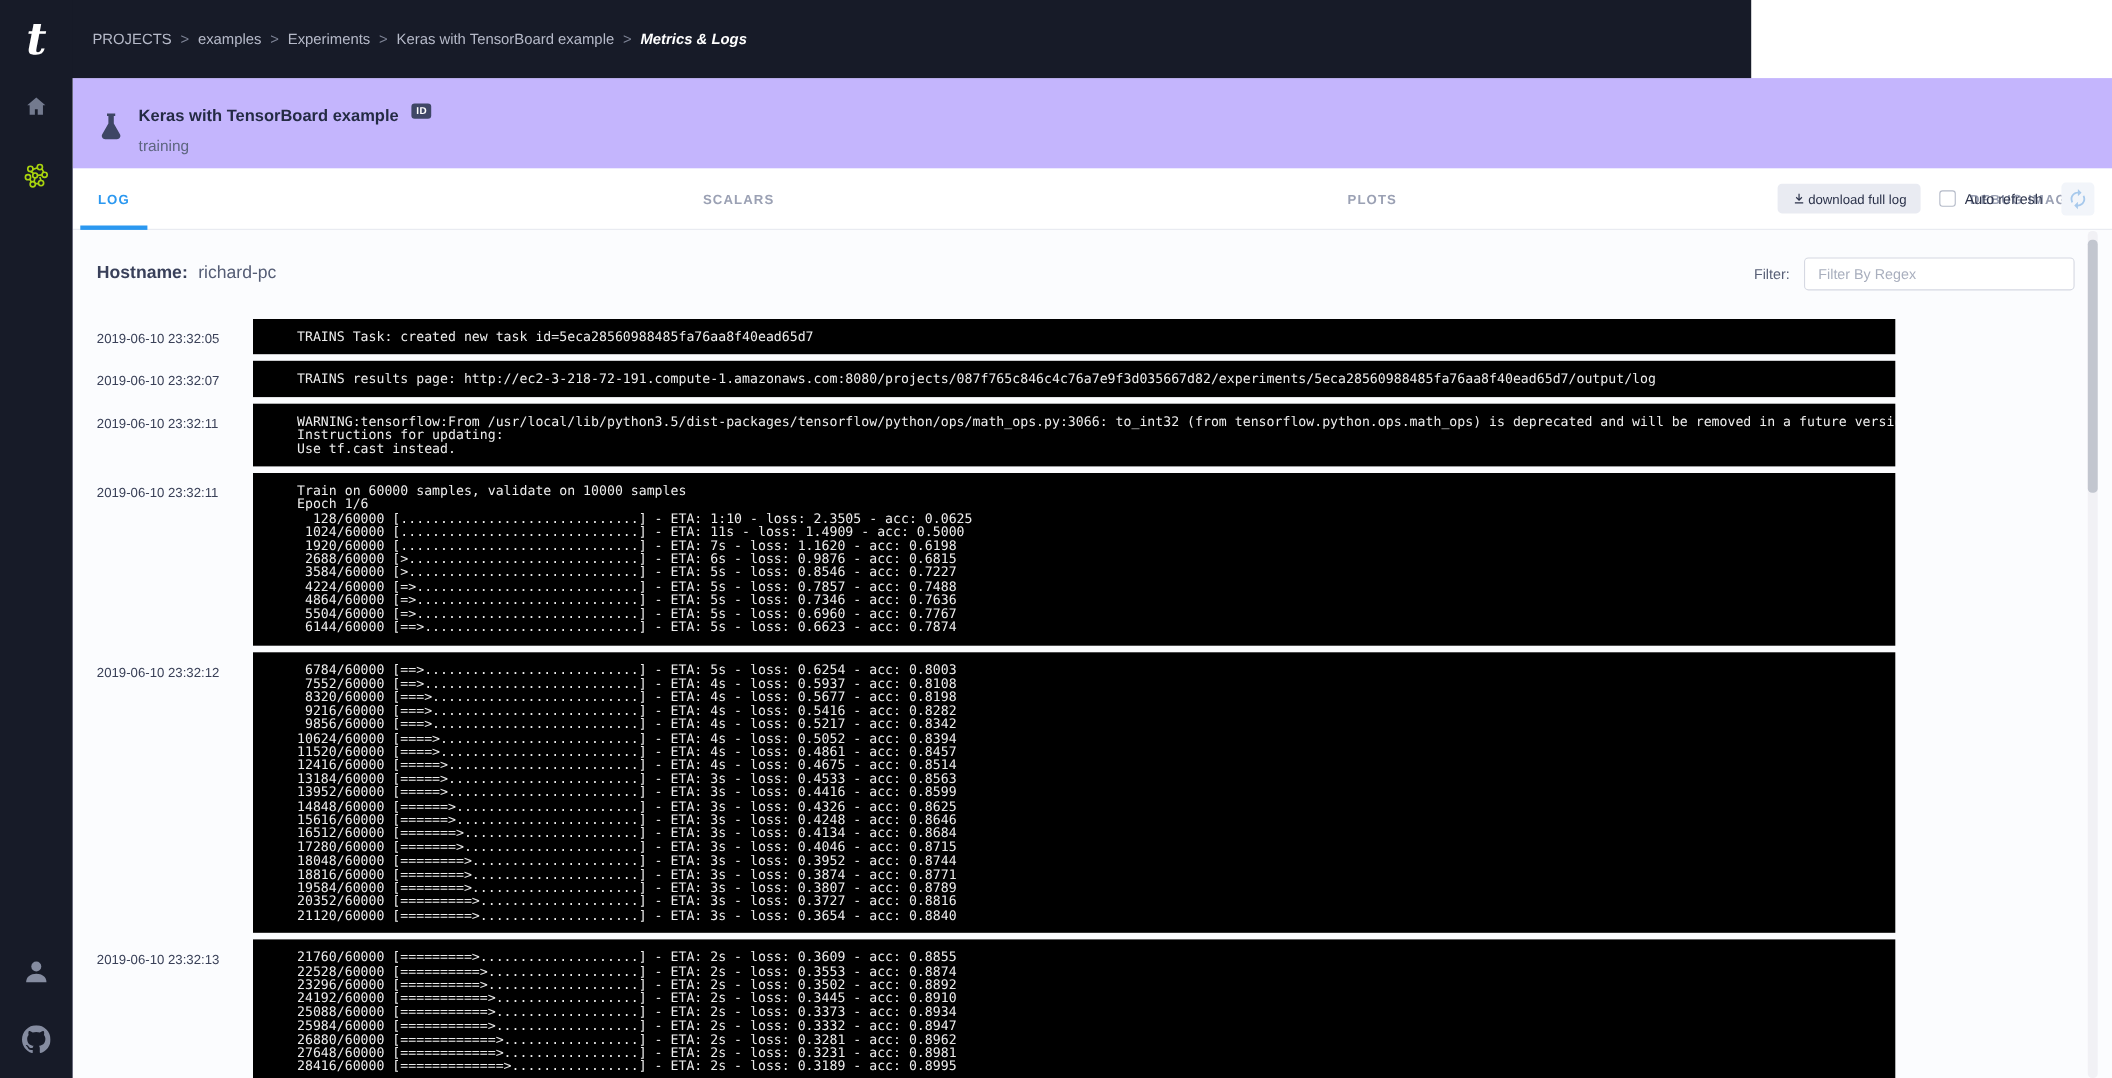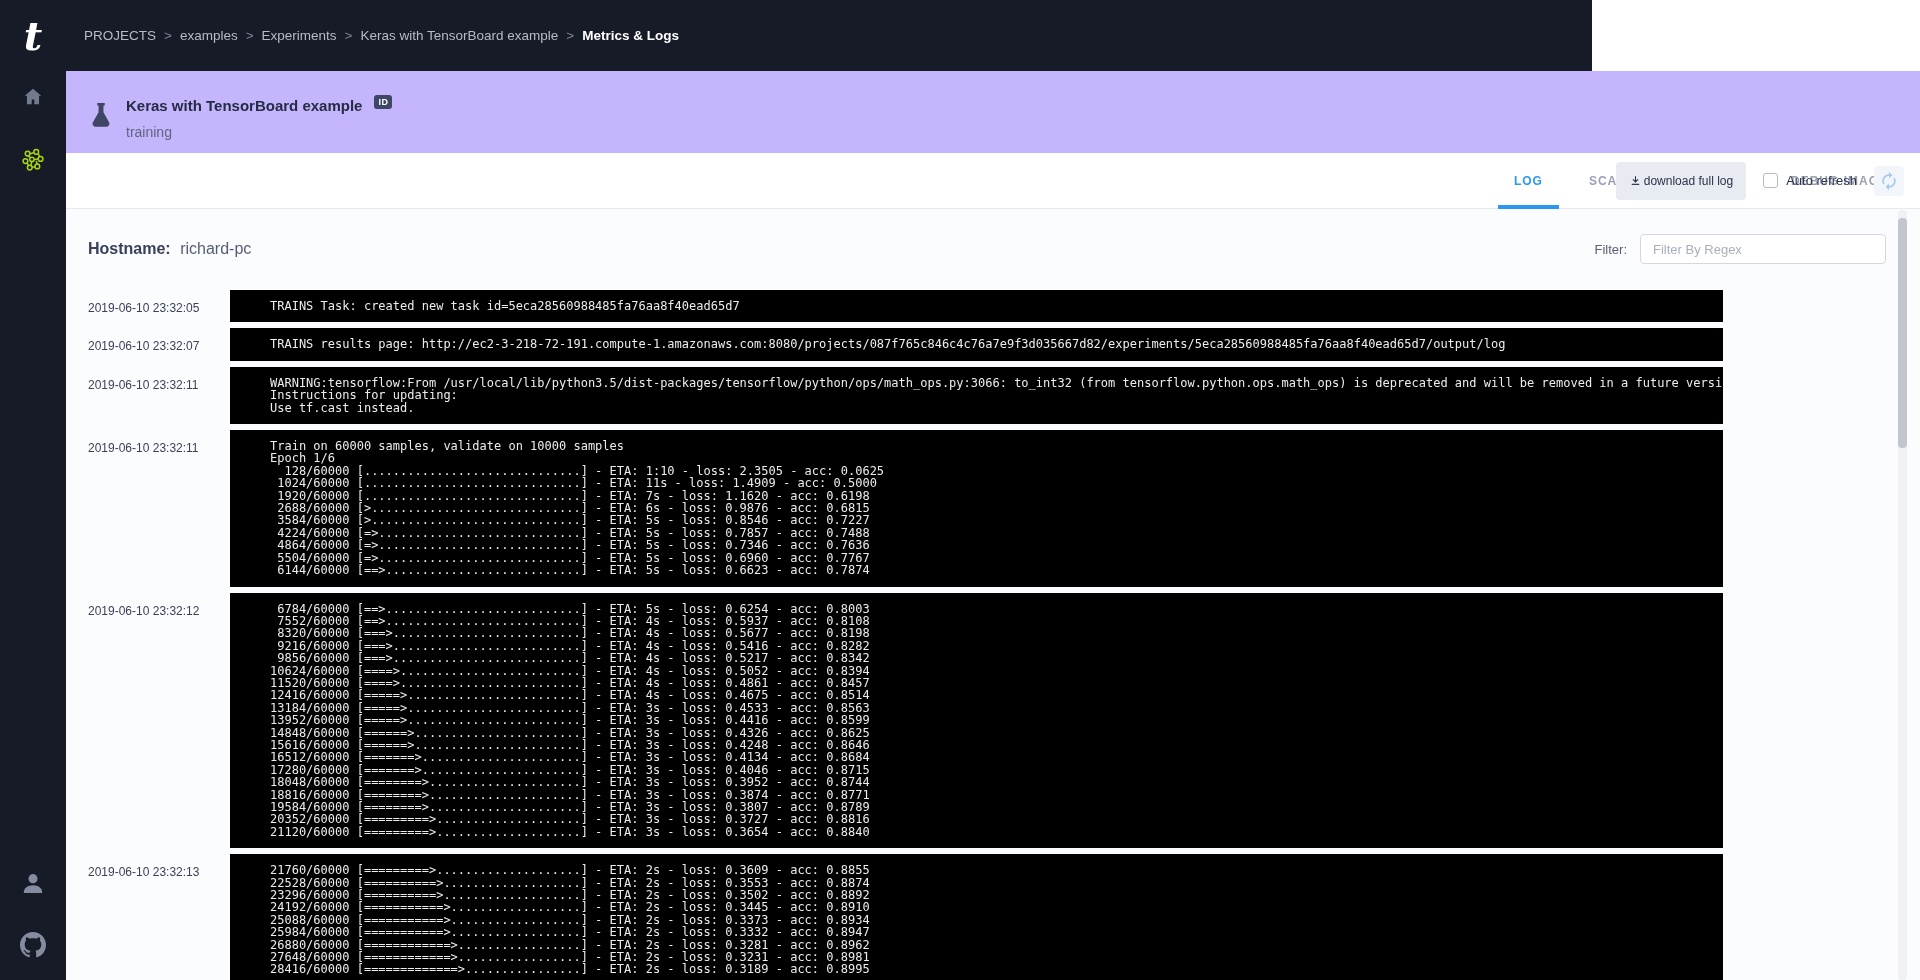--- a/index.html
+++ b/index.html
@@ -9,21 +9,21 @@
 *{margin:0;padding:0;box-sizing:border-box;}
 html,body{width:1920px;height:980px;overflow:hidden;background:#fff;
   font-family:"Liberation Sans",sans-serif;}
 body{position:relative;}
 
 
 .topbar{position:absolute;left:0;top:0;width:1592px;height:71px;background:var(--dark-bg);
   display:flex;align-items:center;padding-left:84px;z-index:2;}
 .breadcrumb{display:flex;align-items:center;font-size:13.5px;white-space:nowrap;}
 .bc-item{color:#b6bac9;cursor:pointer;}
-.bc-current{color:#ffffff;font-weight:700;cursor:default;}
+.bc-current{color:#ffffff;font-weight:700;cursor:default;font-style:italic;}
 .bc-sep{color:#7e8496;margin:0 8px;}
 
 
 .sidebar{position:absolute;left:0;top:0;width:66px;height:980px;background:var(--dark-bg);
   z-index:3;display:flex;flex-direction:column;align-items:center;}
 .logo{height:72px;width:100%;display:flex;align-items:center;justify-content:center;
   font-family:"DejaVu Serif",serif;font-style:italic;font-weight:700;font-size:40px;
   color:#fff;cursor:pointer;line-height:1;}
 .side-nav{display:flex;flex-direction:column;align-items:center;gap:38px;margin-top:14px;}
 .side-icon{cursor:pointer;display:flex;align-items:center;justify-content:center;}
@@ -35,28 +35,28 @@
 
 .exp-header{display:flex;align-items:center;gap:12px;padding:10px 0 0 22px;height:82px;}
 .exp-icon{display:flex;flex:none;}
 .exp-title{font-size:15px;font-weight:700;color:#242b44;}
 .id-badge{display:inline-block;background:#3f4766;color:#fff;font-size:9px;font-weight:700;
   padding:2px 4px;border-radius:3px;margin-left:12px;vertical-align:6px;letter-spacing:.5px;cursor:default;}
 .exp-status{font-size:14px;color:#5e6680;margin-top:9px;}
 
 
 .tab-bar{position:relative;height:56px;border-bottom:1px solid #e7e9f0;background:#fff;}
-.tab-list{position:absolute;left:0;right:0;top:0;bottom:0;display:flex;justify-content:flex-end;}
+.tab-list{position:absolute;left:0;right:0;top:0;bottom:0;display:flex;justify-content:space-between;}
 .tab{position:relative;display:flex;align-items:center;padding:0 23px;font-size:12px;font-weight:700;
   letter-spacing:1px;color:#9ba1b4;cursor:pointer;}
 .tab.active{color:var(--accent);}
 .tab-underline{position:absolute;left:7px;right:7px;bottom:-1px;height:4px;background:var(--accent);}
 .tab-toolbar{position:absolute;right:16px;top:0;height:100%;display:flex;align-items:center;gap:17px;z-index:2;}
 .dl-btn{display:flex;align-items:center;gap:2px;background:#e9ebf2;border:none;border-radius:4px;
-  height:38px;padding:0 13px;font-family:inherit;font-size:12px;color:#2b324a;cursor:pointer;}
+  height:27px;padding:0 13px;font-family:inherit;font-size:12px;color:#2b324a;cursor:pointer;}
 .auto-refresh{display:flex;align-items:center;gap:8px;font-size:13px;color:#2e354c;cursor:pointer;}
 .auto-refresh input{appearance:none;-webkit-appearance:none;width:15px;height:15px;border:1px solid #b4bac8;
   border-radius:3px;background:#fff;cursor:pointer;margin:0;}
 .refresh-btn{width:30px;height:30px;border:none;border-radius:4px;background:#f2f5fa;
   display:flex;align-items:center;justify-content:center;cursor:pointer;}
 
 
 .log-panel{height:771px;background:#fbfcfe;}
 .panel-head{display:flex;align-items:center;padding:25px 34px 0 22px;height:55px;}
 .hostname{font-size:16px;}

